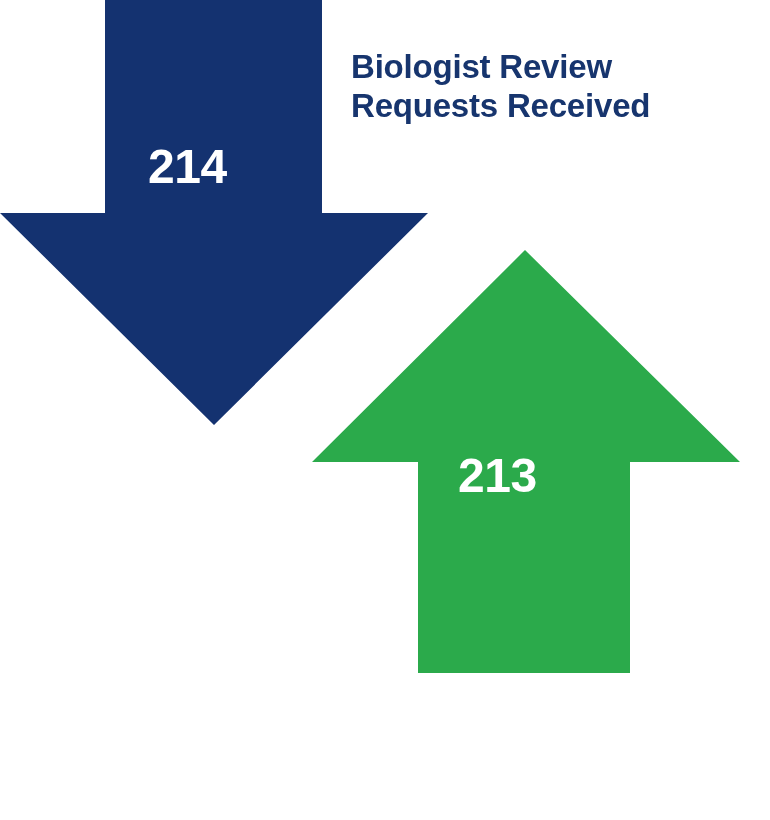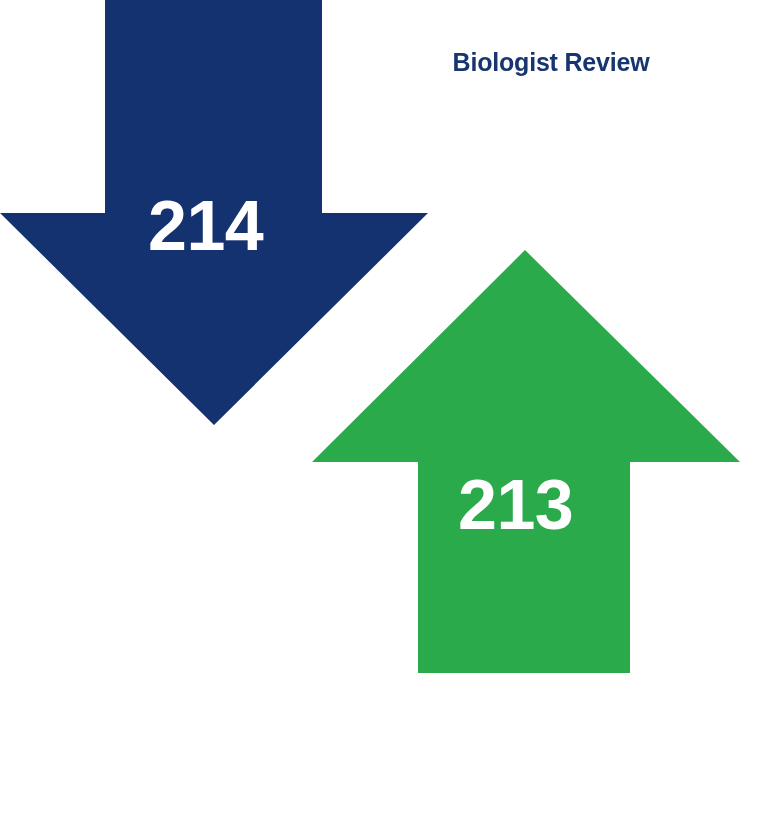--- a/index.html
+++ b/index.html
@@ -22,42 +22,40 @@
     position: absolute;
     left: 0;
     top: 0;
     width: 770px;
     height: 820px;
   }
   .stat-number {
     position: absolute;
     color: #ffffff;
     font-weight: bold;
-    font-size: 70px;
+    font-size: 48px;
     line-height: 1;
     letter-spacing: -0.5px;
     white-space: nowrap;
     user-select: none;
-    margin-top: 48px;
   }
   #num-received {
     left: 148px;
     top: 143px;
   }
   #num-issued {
     left: 458px;
-    top: 422px;
+    top: 452px;
   }
   .caption {
     position: absolute;
     font-weight: bold;
-    font-size: 25px;
+    font-size: 33px;
     line-height: 1.18;
     letter-spacing: -0.2px;
-    text-align: center;
   }
   #caption-received {
     left: 351px;
     top: 48px;
     width: 400px;
     color: #17356e;
   }
   #caption-issued {
     left: 57px;
     top: 489px;
@@ -80,18 +78,19 @@
   <svg class="arrow-layer" viewBox="0 0 770 820" width="770" height="820" aria-hidden="true">
     <polygon points="525,250 740,462 630,462 630,673 418,673 418,462 312,462" fill="#2BAA4B"></polygon>
   </svg>
 
   <div class="stat-number" id="num-received" style="color: rgb(255, 255, 255);">214</div>
 
   <div class="stat-number" id="num-issued" style="color: rgb(255, 255, 255);">213</div>
 
   <div class="caption" id="caption-received" style="color: rgb(23, 53, 110);">
     <span class="line">Biologist Review</span>
+    <span class="line">Requests Received</span>
   </div>
 
   <div class="caption" id="caption-issued" style="color: rgb(40, 169, 75);">
   </div>
 
 </div>
 
 </body></html>

